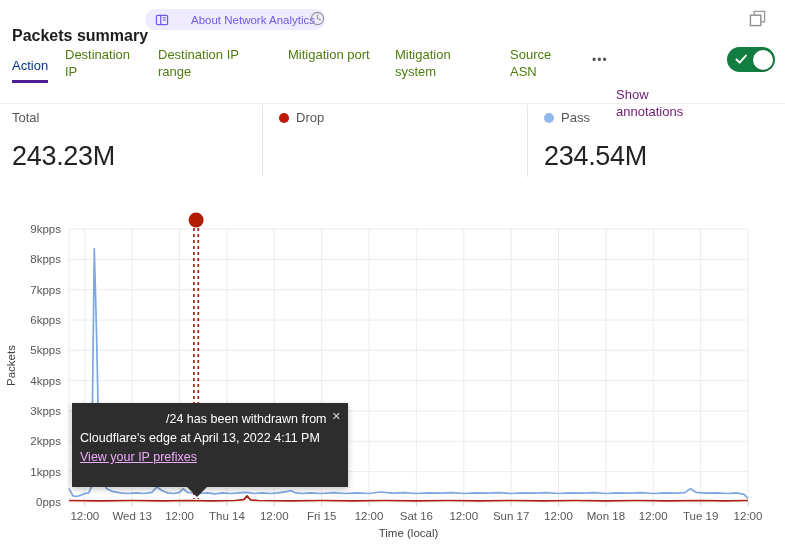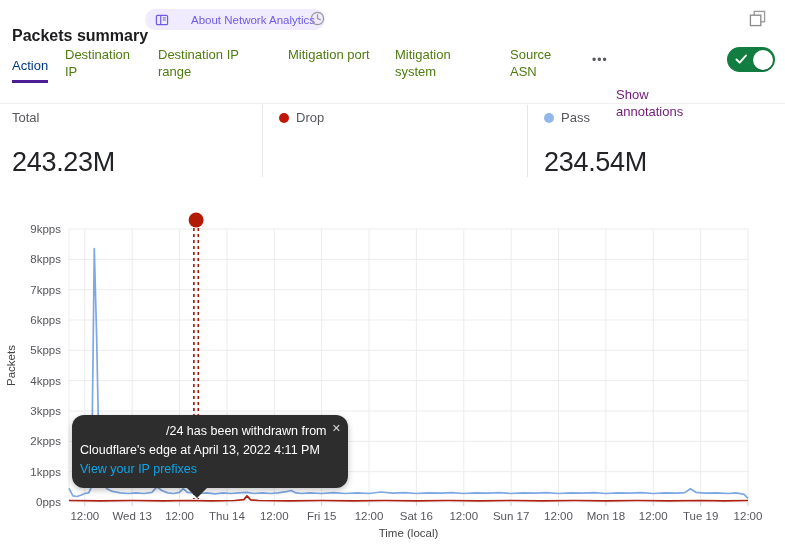--- a/index.html
+++ b/index.html
@@ -30,33 +30,33 @@
   #annotations-toggle .knob { position:absolute; right:2.5px; top:2.5px; width:20px; height:20px;
     border-radius:50%; background:#ffffff; box-shadow:0 1px 2px rgba(0,0,0,.25); }
   #annotations-toggle svg { position:absolute; left:8px; top:7px; }
 
   
   #stats-divider-top { left:0; top:103px; width:785px; height:1px; background:#f0f0f0; }
   .stat-vdivider { position:absolute; top:105px; width:1px; height:72px; background:#e6e6e6; }
   .stat { position:absolute; top:110px; }
   .stat-head { display:flex; align-items:center; gap:7px; font-size:13px; color:#56565c; }
   .stat-dot { width:10px; height:10px; border-radius:50%; }
-  .stat-value { margin-top:22px; font-size:27px; color:#222326; letter-spacing:-0.3px; }
+  .stat-value { margin-top:16px; font-size:27px; color:#222326; letter-spacing:-0.3px; }
 
   
   #chart-svg { left:0; top:0; }
 
   
   #annotation-tooltip { left:72px; top:403px; width:276px; min-height:67px; background:#2d2d2d;
-    color:#ffffff; font-size:12.5px; line-height:19px; padding:7px 10px 9px 8px; border-radius:12px;
-    z-index:5; box-shadow:0 2px 6px rgba(0,0,0,.25);margin-top:12px; }
+    color:#ffffff; font-size:12.5px; line-height:19px; padding:7px 10px 20px 8px; border-radius:0;
+    z-index:5; box-shadow:0 2px 6px rgba(0,0,0,.25); }
   #annotation-tooltip .pointer { position:absolute; left:115px; top:100%; width:0; height:0;
     border:10px solid transparent; border-top-color:#2d2d2d; border-bottom-width:0; }
   #tooltip-line1 { padding-left:86px; }
-  #tooltip-link { color:#0ea5e9; cursor:pointer; }
+  #tooltip-link { color:#f0abfc; text-decoration:underline; cursor:pointer; }
   #tooltip-close { position:absolute; right:7px; top:4px; font-size:11px; color:#d9d9d9; cursor:pointer; }
 </style>
 </head>
 <body>
 
 <div id="stage">
 
   <div id="page-title" class="abs">Packets summary</div>
 
   <div id="about-badge" class="abs">

